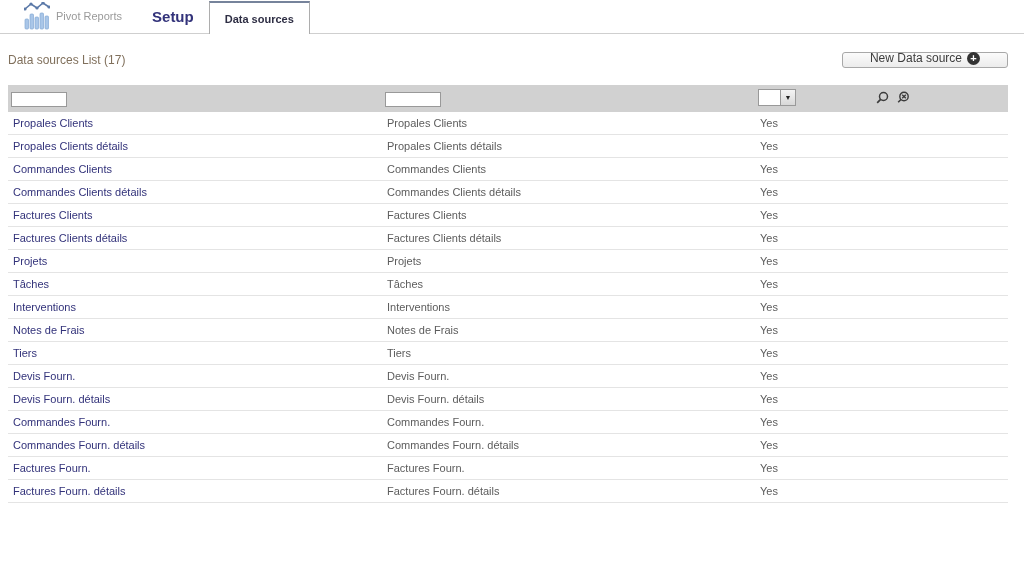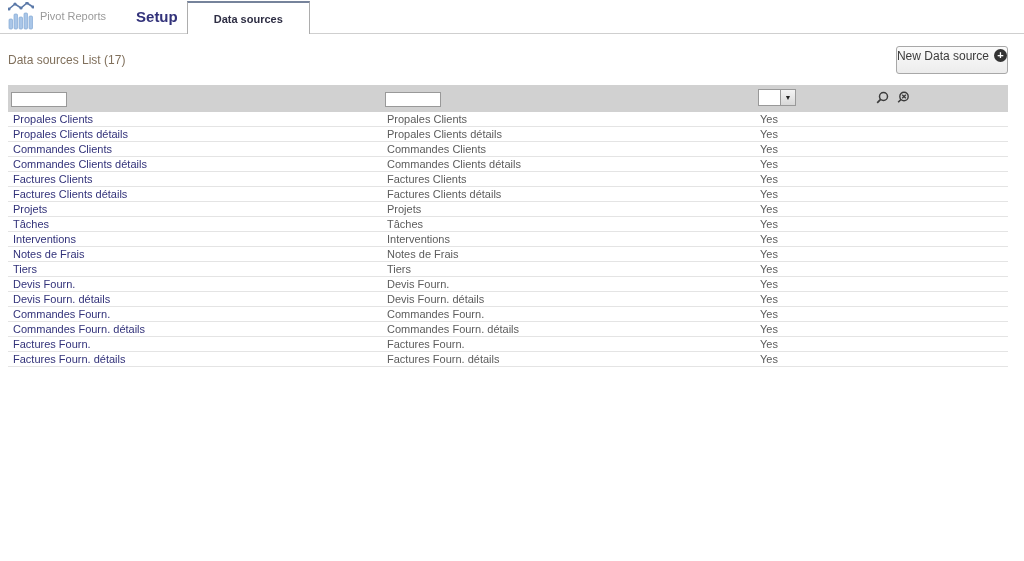--- a/index.html
+++ b/index.html
@@ -2,36 +2,36 @@
 <html><head>
 <meta charset="utf-8">
 <style>
   * { margin:0; padding:0; box-sizing:border-box; }
   html,body { width:1024px; height:561px; background:#fff; overflow:hidden;
               font-family:"Liberation Sans","DejaVu Sans",sans-serif; }
 
   
   .topbar { height:34px; border-bottom:1px solid #cfcfcf; display:flex; align-items:flex-end;
             background:#fff; position:relative; }
-  .brand { display:flex; align-items:center; height:34px; padding-left:8px; }
+  .brand { display:flex; align-items:center; height:34px; padding-left:24px; }
   .brand-name { font-size:11px; color:#9a9a9a; margin-left:6px; }
   .tab-plain { font-size:15px; font-weight:bold; color:#32327a; margin-left:24px;
                height:34px; display:flex; align-items:center; padding:0 6px; cursor:pointer; }
   .tab-active { font-size:11px; font-weight:bold; color:#2e2e44; background:#fff;
                 border:1px solid #adadad; border-top:2px solid #76839b; border-bottom:none;
-                height:33px; margin-left:3px; margin-bottom:-1px; display:flex; align-items:center;
-                padding:0 26px; position:relative; z-index:2; cursor:pointer; }
+                height:33px; margin-left:9px; margin-bottom:-1px; display:flex; align-items:center;
+                padding:0 15px; position:relative; z-index:2; cursor:pointer; }
 
   
   .title-row { height:51px; display:flex; align-items:center; justify-content:space-between;
                padding:0 16px 0 8px;gap:40px; }
   .page-title { font-size:12px; color:#80705c; }
-  .new-btn { display:inline-flex; align-items:flex-start; gap:5px; font-size:12px; color:#3c3c3c;
+  .new-btn { display:inline-flex; align-items:flex-end; gap:5px; font-size:12px; color:#3c3c3c;
              background:linear-gradient(#fbfbfb,#ececec); border:1px solid #a8a8a8;
-             border-radius:3px; padding:2px 0; height:28px; cursor:pointer; }
+             border-radius:3px; padding:2px 27px; height:16px; cursor:pointer; }
   .plus-circle { width:13px; height:13px; border-radius:50%; background:#333;
                  color:#fff; font-size:11px; line-height:12px; text-align:center;
                  font-weight:bold; display:inline-block; }
 
   
   .table-wrap { margin:0 16px 0 8px; width:1000px; }
   .grid-row { display:grid; grid-template-columns:374px 373px 1fr 30px; align-items:center; }
 
   .filter-row { background:#d1d1d1; height:27px; position:relative; }
   .filter-input { width:56px; height:15px; border:1px solid #999; margin-left:3px;
@@ -44,21 +44,21 @@
   .filter-icons { position:absolute; left:867px; top:5px; display:flex; gap:7px; align-items:center; }
   .icon-btn { width:14px; height:14px; cursor:pointer; display:inline-flex;
               align-items:center; justify-content:center; }
 
   .header-row { background:#d1d1d1; height:29px; position:relative; }
   .col-head { font-size:11px; color:#32327a; padding-left:5px; cursor:pointer; }
   .fields-icon { position:absolute; right:10px; top:9px; width:13px; height:11px; cursor:pointer; }
   .fields-icon div { height:2px; margin-bottom:1px; background:#6b6b6b; }
   .fields-icon div.blue { background:#7a8db0; }
 
-  .data-row { height:15px; border-bottom:1px solid #e4e4e4; background:#fff; }
+  .data-row { height:23px; border-bottom:1px solid #e4e4e4; background:#fff; }
   .cell-name { font-size:11px; color:#32327a; padding-left:5px; cursor:pointer; }
   .cell-desc, .cell-active { font-size:11px; color:#5c5c5c; padding-left:5px; }
 
   svg { display:block; }
 </style>
 </head>
 <body>
 
 <div class="topbar">
   <div class="brand">

